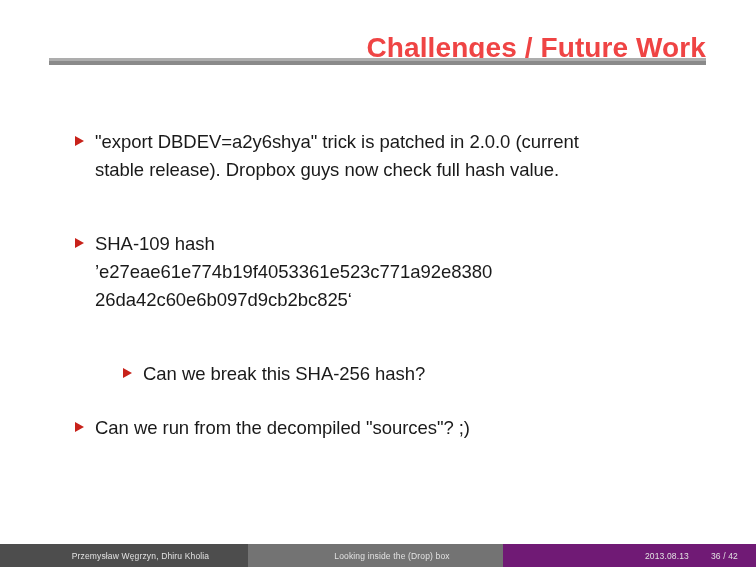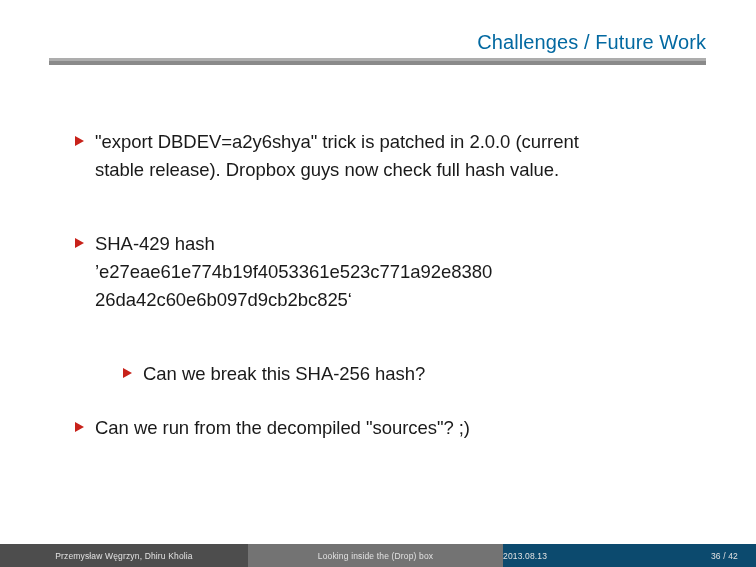--- a/index.html
+++ b/index.html
@@ -26,24 +26,24 @@
   
   .title-bar {
     position: absolute;
     top: 12px;
     left: 0;
     width: 706px;
     text-align: right;
   }
   .slide-title {
     display: inline-block;
-    color: #0369a1;
-    font-size: 20px;
+    color: #ef4444;
+    font-size: 28px;
     line-height: 34px;
-    font-weight: normal;
+    font-weight: bold;
     letter-spacing: 0.1px;
     white-space: nowrap;
   }
 
   
   .title-rule {
     position: absolute;
     top: 58px;
     left: 49px;
     width: 657px;
@@ -114,37 +114,38 @@
   .footer-seg {
     height: 23px;
     display: flex;
     align-items: center;
     box-sizing: border-box;
     font-size: 8.5px;
     letter-spacing: 0.15px;
     color: #E2E2E2;
     overflow: hidden;
     white-space: nowrap;
+    padding-left: 33px;
   }
   .footer-author {
     width: 248px;
     background: #4D4D4D;
     justify-content: center;
   }
   .footer-subject {
     width: 255px;
     background: #737373;
     justify-content: center;
   }
   .footer-meta {
     width: 253px;
-    background: #0c4a6e;
-    justify-content: space-between;
+    background: #701a75;
+    justify-content: flex-end;
     padding-right: 18px;
-    gap: 16px;
+    gap: 22px;
   }
 </style>
 </head>
 <body>
 
 <div class="slide">
 
   <div class="title-bar">
     <h1 class="slide-title">Challenges / Future Work</h1>
   </div>
@@ -157,21 +158,21 @@
   <div class="content">
 
     <div class="bullet b1">
       <span class="bullet-marker"></span>
       <span class="bullet-text">"export DBDEV=a2y6shya" trick is patched in 2.0.0 (current
 stable release). Dropbox guys now check full hash value.</span>
     </div>
 
     <div class="bullet b2">
       <span class="bullet-marker"></span>
-      <span class="bullet-text">SHA-429 hash
+      <span class="bullet-text">SHA-109 hash
 ’e27eae61e774b19f4053361e523c771a92e8380
 26da42c60e6b097d9cb2bc825‘</span>
     </div>
 
     <div class="bullet b3">
       <span class="bullet-marker"></span>
       <span class="bullet-text">Can we break this SHA-256 hash?</span>
     </div>
 
     <div class="bullet b4">

